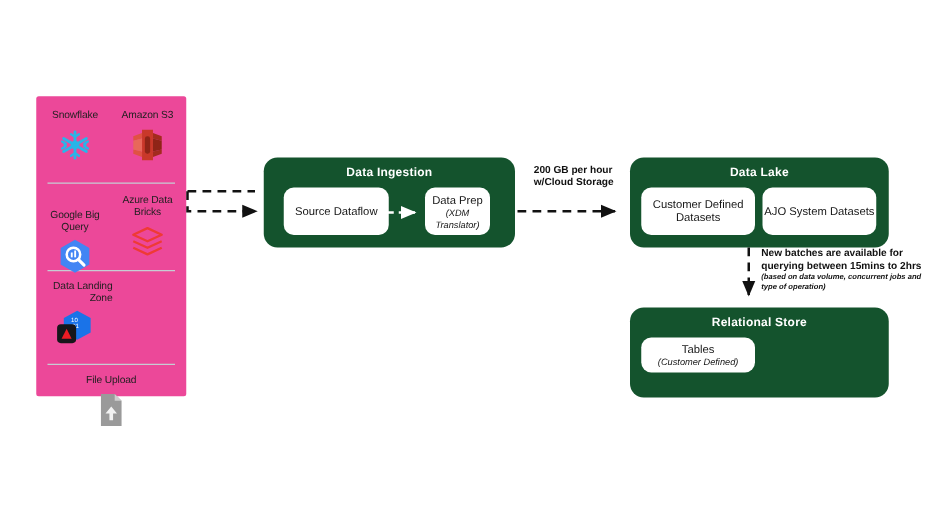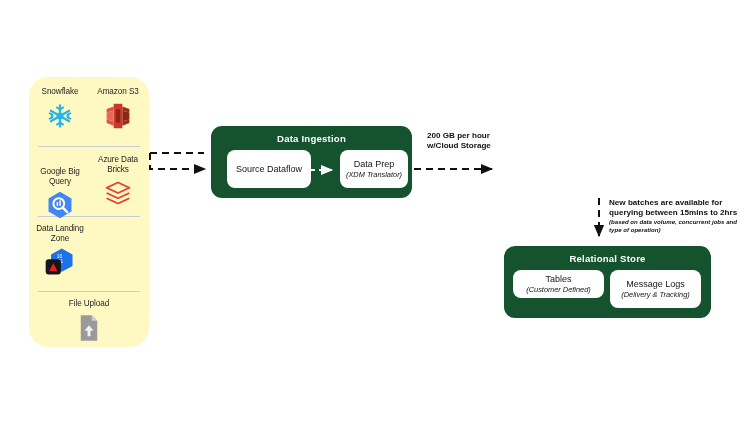--- a/index.html
+++ b/index.html
@@ -19,23 +19,23 @@
     position: absolute;
     inset: 0;
   }
 
   
   .sources-panel {
     position: absolute;
     left: 29px;
     top: 77px;
     width: 120px;
-    height: 270px;
-    background: #fef9c3;
-    border-radius: 19px;
+    height: 240px;
+    background: #ec4899;
+    border-radius: 2px;
     box-sizing: border-box;
   }
   .src-divider {
     position: absolute;
     left: 9px;
     right: 9px;
     height: 1px;
     background: #c6ccd3;
   }
   .src-cell {
@@ -186,21 +186,21 @@
         <svg width="30" height="28" viewBox="0 0 34 32" aria-hidden="true">
           <g fill="none" stroke="#ef3a35" stroke-width="2.1" stroke-linejoin="round">
             <path d="M17 4 L30 10 L17 16 L4 10 Z"></path>
             <path d="M4 16 L17 22 L30 16"></path>
             <path d="M4 22 L17 28 L30 22"></path>
           </g>
         </svg>
       </div>
     </div>
 
-    <div class="src-cell" style="left:1px; top:147px; width:60px;">
+    <div class="src-cell" style="left:1px; top:147px; width:60px;text-align:right;">
       <div class="src-label">Data Landing Zone</div>
       <div class="src-icon">
         <svg width="36" height="34" viewBox="0 0 40 38" aria-hidden="true">
           <polygon points="22,4 34,10.5 34,23.5 22,30 10,23.5 10,10.5" fill="#1a73e8"></polygon>
           <g fill="#ffffff" font-family="Liberation Sans, sans-serif" font-size="5.4">
             <text x="16.5" y="14">10</text>
             <text x="17.5" y="19.6">01</text>
           </g>
           <rect x="4" y="16" width="17" height="17" rx="3.4" fill="#16161a"></rect>
           <polygon points="12.5,20.2 17,29 8,29" fill="#ed1c24"></polygon>
@@ -242,54 +242,61 @@
 
     <svg style="position:absolute; left:97px; top:38px;" width="32" height="12">
       <defs>
         <marker id="ah-white" markerWidth="7" markerHeight="7" refX="5.6" refY="3" orient="auto">
           <polygon points="0,0.4 6.2,3 0,5.6" fill="#ffffff"></polygon>
         </marker>
       </defs>
       <path d="M1 6 L24 6" stroke="#ffffff" stroke-width="2" fill="none" stroke-dasharray="6,4" marker-end="url(#ah-white)"></path>
     </svg>
 
-    <div class="chip" style="left:129px; top:24px; width:68px; height:38px;">
+    <div class="chip" style="left:129px; top:24px; width:52px; height:38px;">
       <div class="chip-main">Data Prep</div>
       <div class="chip-sub">(XDM Translator)</div>
     </div>
   </div>
 
   <div class="anno" style="left:427px; top:131px;">
     <div class="anno-line">200 GB per hour</div>
     <div class="anno-line">w/Cloud Storage</div>
   </div>
 
   <svg style="position:absolute; left:412px; top:162px;" width="90" height="14">
     <path d="M2 7 L80 7" stroke="#111111" stroke-width="2" fill="none" stroke-dasharray="7,5" marker-end="url(#ah-dark)"></path>
   </svg>
 
+  <div class="stage" style="left:504px; top:126px; width:207px; height:72px;">
+    <div class="stage-title">Data Lake</div>
+
+    <div class="chip" style="left:9px; top:24px; width:91px; height:38px;">
+      <div class="chip-main">Customer Defined Datasets</div>
+    </div>
+
+    <div class="chip" style="left:106px; top:24px; width:91px; height:38px;">
+      <div class="chip-main">AJO System Datasets</div>
+    </div>
+  </div>
 
   <svg style="position:absolute; left:592px; top:196px;" width="14" height="50">
     <path d="M7 2 L7 40" stroke="#111111" stroke-width="2" fill="none" stroke-dasharray="7,5" marker-end="url(#ah-dark)"></path>
   </svg>
 
   <div class="anno" style="left:609px; top:198px;">
     <div class="anno-line">New batches are available for</div>
     <div class="anno-line">querying between 15mins to 2hrs</div>
     <div class="anno-fine">(based on data volume, concurrent jobs and</div>
     <div class="anno-fine">type of operation)</div>
   </div>
 
   <div class="stage" style="left:504px; top:246px; width:207px; height:72px;">
     <div class="stage-title">Relational Store</div>
 
     <div class="chip" style="left:9px; top:24px; width:91px; height:28px;">
       <div class="chip-main">Tables</div>
       <div class="chip-sub">(Customer Defined)</div>
     </div>
 
-    <div class="chip" style="left:106px; top:24px; width:91px; height:38px;">
-      <div class="chip-main">Message Logs</div>
-      <div class="chip-sub">(Delivery &amp; Tracking)</div>
-    </div>
   </div>
 
 </div>
 
 </body></html>

